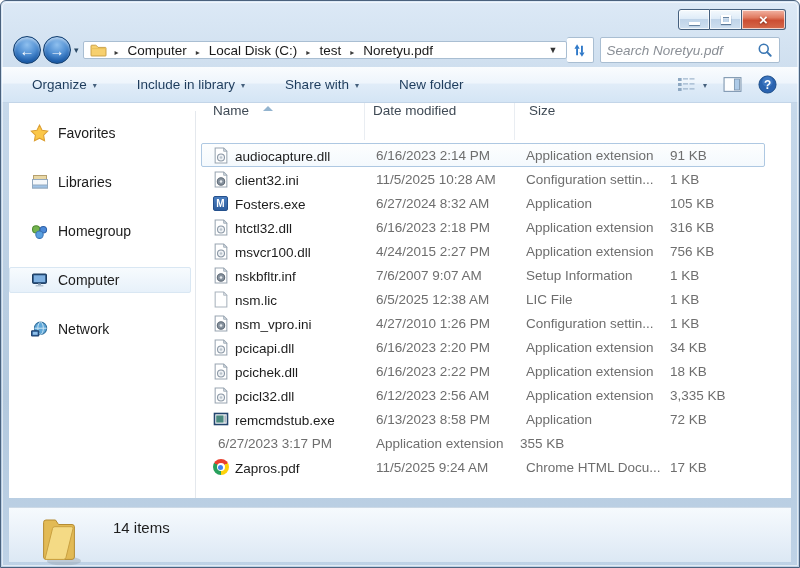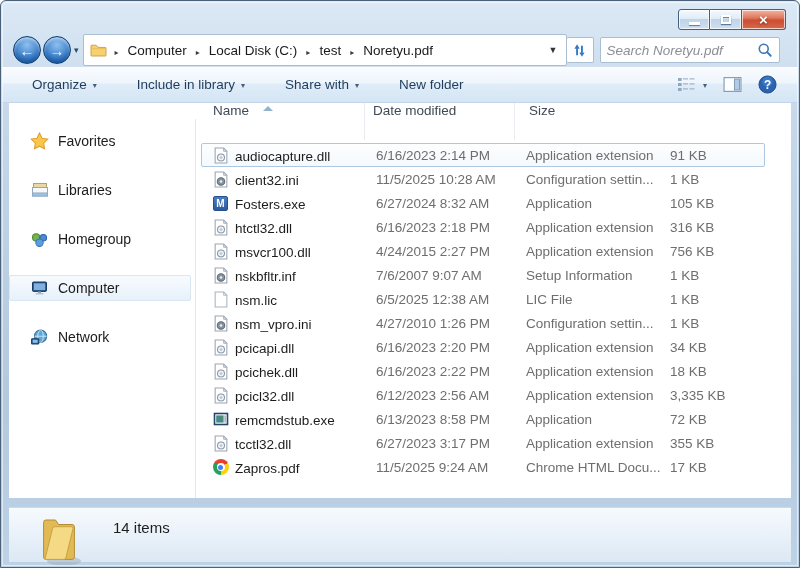--- a/index.html
+++ b/index.html
@@ -34,21 +34,21 @@
   .nav-circle {
     width:28px; height:28px; border-radius:50%; flex:0 0 auto;
     background:radial-gradient(circle at 50% 30%, #8fc0ef 0%, #4f8ed2 45%, #1c5ca8 75%, #154a8a 100%);
     border:1px solid #123e6e; box-shadow:inset 0 2px 3px rgba(255,255,255,.55);
     display:flex; align-items:center; justify-content:center; color:#fff; font-size:15px; font-weight:bold;
   }
   .nav-back { margin-left:12px; }
   .nav-fwd { margin-left:2px; }
   .nav-chevron { font-size:9px; color:#2c4a66; margin:0 4px 0 3px; }
   .addressbar {
-    height:32px; flex:0 0 auto; width:484px; background:#fff; border:1px solid #a9bed2; border-radius:2px;
+    height:18px; flex:0 0 auto; width:484px; background:#fff; border:1px solid #a9bed2; border-radius:2px;
     display:flex; align-items:center; padding:0 4px 0 6px; font-size:13.5px; color:#1a1a1a;
   }
   .crumb-sep { font-size:8px; color:#3a3a3a; margin:0 7px; }
   .crumb { padding:2px 2px; white-space:nowrap; cursor:default; }
   .addr-caret { margin-left:auto; font-size:9px; color:#333; padding:0 4px; }
   .refresh-btn { width:27px; height:26px; background:#fff; border:1px solid #a9bed2; border-left:none; border-radius:2px;
     display:flex; align-items:center; justify-content:center; }
   .searchbox {
     margin-left:6px; height:26px; width:180px; background:#fff; border:1px solid #a9bed2; border-radius:2px;
     display:flex; align-items:center; padding:0 6px;
@@ -63,21 +63,21 @@
     background:linear-gradient(180deg,#fafcfe 0%,#eef5fc 45%,#e0ecf8 50%,#d4e5f5 100%);
     border-bottom:1px solid #c3d5e8; display:flex; align-items:center; padding:0 18px 0 28px;
   }
   .tb-item { display:flex; align-items:center; gap:6px; margin-right:36px; font-size:13.5px; color:#1e3c5c; padding:4px 2px; cursor:default; white-space:nowrap; }
   .tb-caret { font-size:8px; color:#45607c; margin-top:2px; }
   .tb-right { margin-left:auto; display:flex; align-items:center; gap:10px; }
   .tb-iconbtn { display:flex; align-items:center; padding:3px 3px; }
 
   
   .content { position:absolute; left:8px; right:8px; top:102px; height:395px; background:#fff; }
-  .sidebar { position:absolute; left:0; top:16px; bottom:0; width:187px; background:#fff; border-right:1px solid #e4e8ed; padding-top:9px; }
+  .sidebar { position:absolute; left:0; top:8px; bottom:0; width:187px; background:#fff; border-right:1px solid #e4e8ed; padding-top:9px; }
   .side-item { height:26px; margin:0 4px 23px 0; display:flex; align-items:center; gap:9px; padding-left:20px; font-size:14px; color:#1c1c1c; cursor:default; border:1px solid transparent; border-radius:2px; }
   .side-item.selected { background:linear-gradient(180deg,#f7fbfe 0%,#e7f1fa 100%); border-color:#d9e7f3; }
   .side-icon { width:19px; height:17px; display:flex; align-items:center; justify-content:center; flex:0 0 auto; }
 
   .filelist { position:absolute; left:188px; right:0; top:0; bottom:0; }
   .lheader { position:absolute; top:0; left:0; right:0; height:37px; display:grid; grid-template-columns:168px 150px 150px 1fr; }
   .hcell { display:flex; align-items:flex-start; padding-bottom:7px; font-size:13.5px; color:#3f4a55; border-right:1px solid #e9edf2; cursor:default; }
   .hcell:last-child { border-right:none; }
   .hcell.c-name { padding-left:16px; }
   .hcell.c-date, .hcell.c-type { padding-left:8px; }
@@ -466,31 +466,20 @@
                   <rect x="11.4" y="4.4" width="1.4" height="7.2" fill="#9aa8b6"></rect>
                 </svg>
               </span>
               <span>remcmdstub.exe</span>
             </div>
             <div class="fdate">6/13/2023 8:58 PM</div>
             <div class="ftype">Application</div>
             <div class="fsize">72 KB</div>
           </div>
           <div class="frow">
-            <div class="fname">
-              <span class="ficon">
-                <svg width="14" height="17" viewBox="0 0 13 16">
-                  <path d="M1 1h8l3 3v11H1z" fill="#fff" stroke="#9aa6b2"></path>
-                  <path d="M9 1l3 3H9z" fill="#dde4ea" stroke="#9aa6b2" stroke-width="0.8"></path>
-                  <circle cx="6.5" cy="9.8" r="3.3" fill="#eef1f4" stroke="#8b98a6"></circle>
-                  <circle cx="6.5" cy="9.8" r="1.2" fill="#b9c3cc"></circle>
-                </svg>
-              </span>
-              <span>tcctl32.dll</span>
-            </div>
             <div class="fdate">6/27/2023 3:17 PM</div>
             <div class="ftype">Application extension</div>
             <div class="fsize">355 KB</div>
           </div>
           <div class="frow">
             <div class="fname">
               <span class="ficon">
                 <span class="chrome">
                   <i class="cw"></i>
                   <i class="cr"></i>

